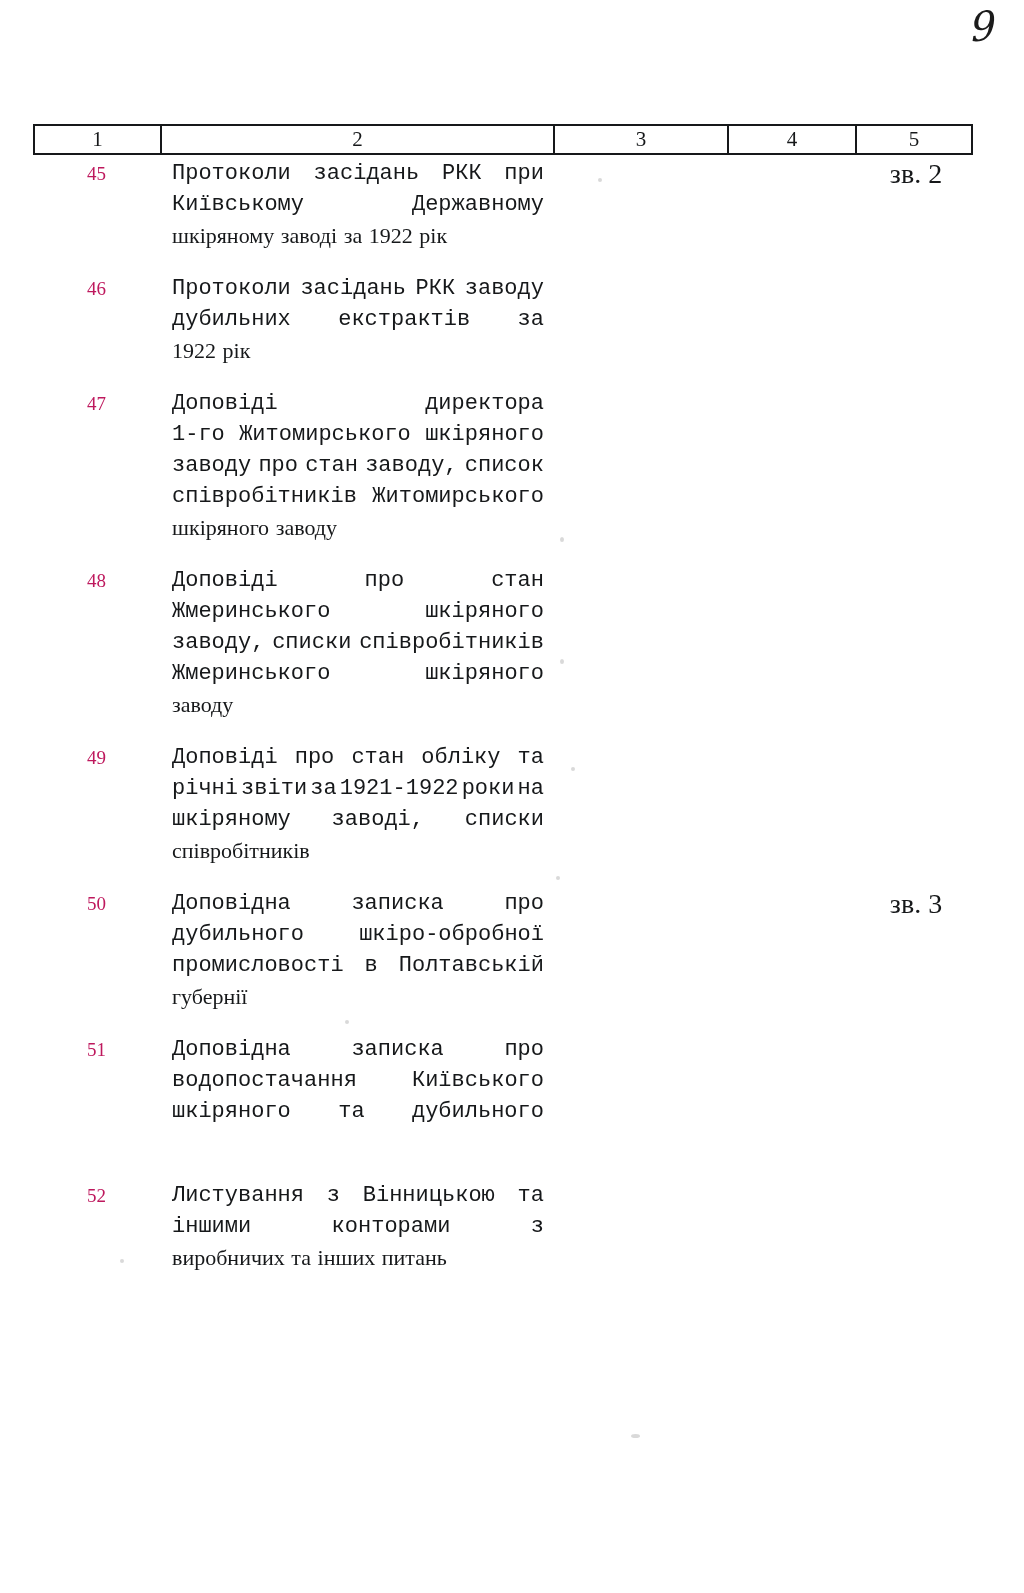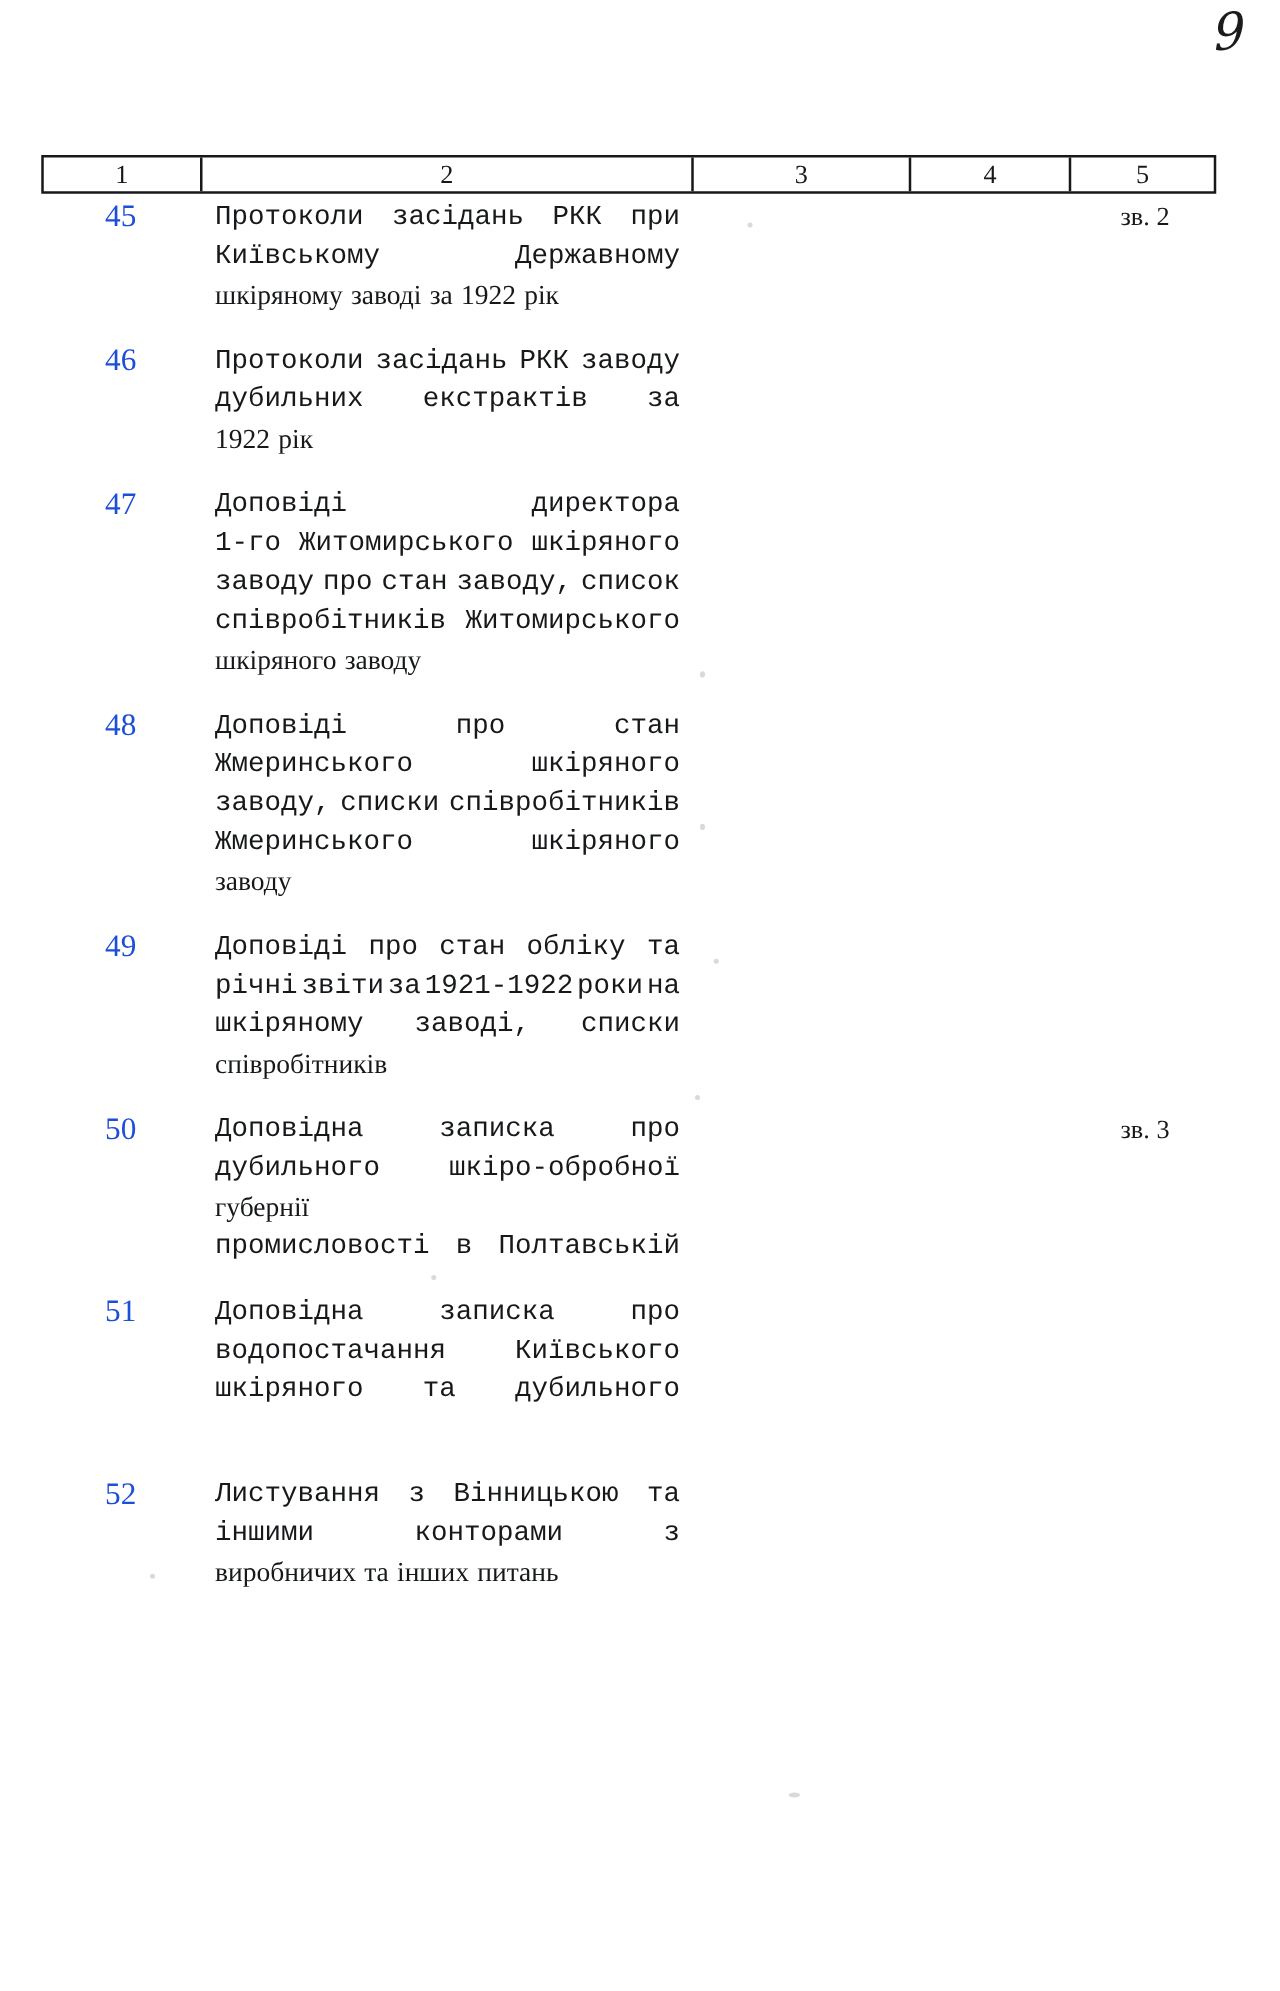--- a/index.html
+++ b/index.html
@@ -74,37 +74,37 @@
     position: relative;
     width: 940px;
     margin-bottom: 22px;
   }
   .entry .num {
     position: absolute;
     left: 0;
     top: 0;
     width: 127px;
     text-align: center;
-    font-size: 25px;
+    font-size: 19px;
     line-height: 31px;
-    color: #1d4ed8;
+    color: #be185d;
   }
   .entry .title {
     position: absolute;
     left: 139px;
     top: 0;
     width: 372px;
   }
   .entry .note {
     position: absolute;
     left: 826px;
     top: 0;
     width: 114px;
     text-align: center;
-    font-size: 21px;
+    font-size: 28px;
     line-height: 31px;
     color: #16181a;
   }
   .entry .spacer {
     visibility: hidden;
   }
   .tline {
     display: flex;
     font-size: 22px;
     line-height: 31px;
@@ -307,27 +307,27 @@
         <div class="title">
           <div class="tline just">
             <span class="w">Доповідна</span>
             <span class="w">записка</span>
             <span class="w">про</span>
           </div>
           <div class="tline just">
             <span class="w">дубильного</span>
             <span class="w">шкіро-обробної</span>
           </div>
-          <div class="tline flush">
-            <span class="w">губернії</span>
-          </div>
           <div class="tline just">
             <span class="w">промисловості</span>
             <span class="w">в</span>
             <span class="w">Полтавській</span>
+          </div>
+          <div class="tline flush">
+            <span class="w">губернії</span>
           </div>
         </div>
         <div class="note">зв. 3</div>
         <div class="title spacer" style="position: static; visibility: hidden;">
           <div class="tline">x</div>
           <div class="tline">x</div>
           <div class="tline">x</div>
           <div class="tline">x</div>
         </div>
       </div>

